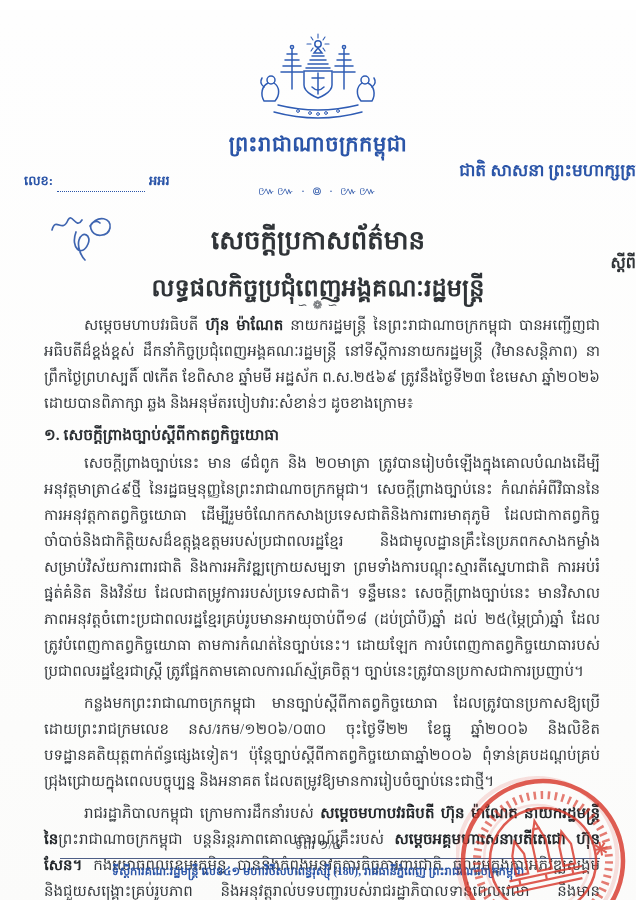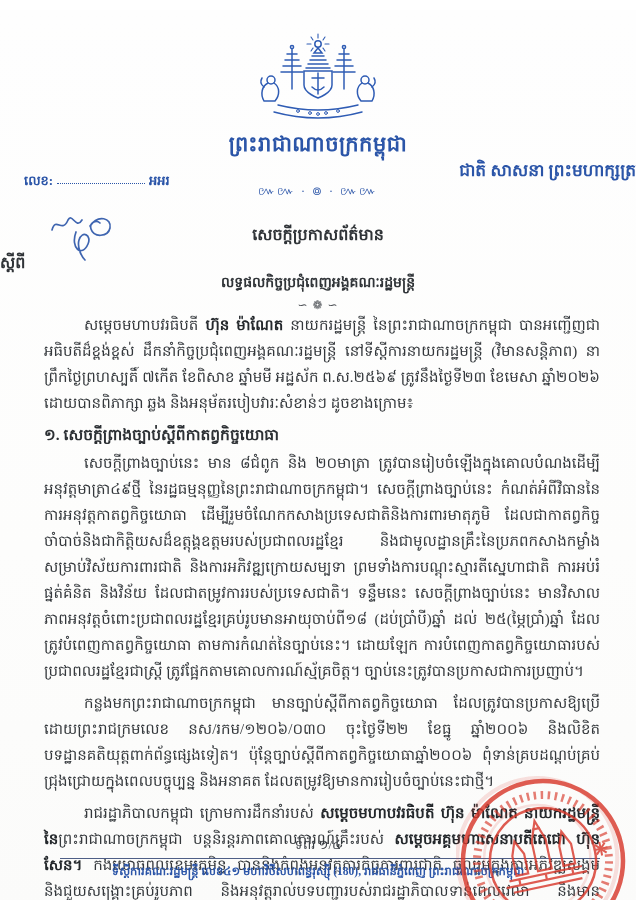--- a/index.html
+++ b/index.html
@@ -14,30 +14,30 @@
   .emblem { position:absolute; left:250px; top:20px; width:136px; height:100px; }
   .motto-1 { position:absolute; top:120px; left:0; width:100%; text-align:center;
              font-size:21px; font-weight:bold; color:#2b55a8; letter-spacing:.5px; }
   .motto-2 { position:absolute; top:149px; left:0; width:100%; text-align:right;
              font-size:17px; font-weight:bold; color:#2b55a8; }
   .orn-blue { position:absolute; top:173px; left:0; width:100%; text-align:center;
               font-size:12px; color:#2b55a8; letter-spacing:2px; }
   
   .sender { position:absolute; left:24px; top:160px; width:236px;
             color:#2b55a8; font-weight:bold; font-size:13px; line-height:22px; }
-  .sender .numline { display:flex; align-items:flex-start; }
+  .sender .numline { display:flex; align-items:flex-end; }
   .dotline { display:inline-block; width:88px; border-bottom:1.6px dotted #2b55a8; height:14px; margin:0 4px; }
   .handwriting { position:absolute; left:46px; top:198px; width:120px; height:60px; pointer-events:none; }
   
   .title-1 { position:absolute; top:214px; left:0; width:100%; text-align:center;
-             font-size:16px; font-weight:bold; color:#303438; }
-  .title-2 { position:absolute; top:242px; left:0; width:100%; text-align:left;
+             font-size:26px; font-weight:bold; color:#303438; }
+  .title-2 { position:absolute; top:242px; left:0; width:100%; text-align:right;
              font-size:16px; font-weight:bold; color:#303438; }
   .title-3 { position:absolute; top:263px; left:0; width:100%; text-align:center;
-             font-size:14px; font-weight:bold; color:#303438; }
+             font-size:24px; font-weight:bold; color:#303438; }
   .orn-dark { position:absolute; top:288px; left:0; width:100%; text-align:center;
               font-size:12px; color:#45494e; letter-spacing:1px; }
   
   .body { position:absolute; left:44px; top:302px; width:556px;
           font-size:15px; line-height:26px; text-align:justify; color:#34383c; }
   .body p { text-indent:40px; margin-bottom:6px; }
   .body h3 { font-size:15.5px; font-weight:bold; color:#2c3034; margin:4px 0 2px 0; }
   .bold-name { font-weight:bold; color:#24282c; }
   
   .page-num { position:absolute; top:826px; left:0; width:100%; text-align:center;

